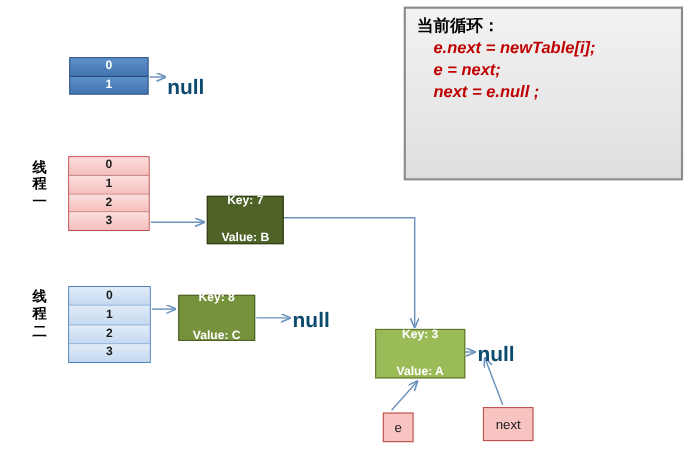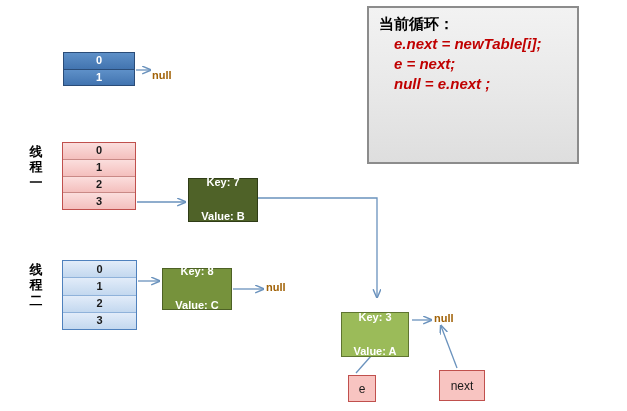--- a/index.html
+++ b/index.html
@@ -121,23 +121,23 @@
     align-items: center;
     justify-content: center;
     font-size: 12px;
     color: #1a1a1a;
     line-height: 1;
   }
 
   
   .nulltext {
     position: absolute;
-    font-size: 11px;
-    font-weight: bold;
-    color: #a16207;
+    font-size: 19px;
+    font-weight: bold;
+    color: #0c4a6e;
     line-height: 1;
     text-align: center;
   }
 
   
   .codebox {
     position: absolute;
     box-sizing: border-box;
     border: 2px solid #8c8c8c;
     background: linear-gradient(180deg, #f2f2f2 0%, #e8e8e8 55%, #dedede 100%);
@@ -225,37 +225,37 @@
   <div class="node olive" style="left:188px; top:178px; width:70px; height:44px;">
     <div>Key: 7</div>
     <div>Value: B</div>
   </div>
 
   <div class="node olive2" style="left:162px; top:268px; width:70px; height:42px;">
     <div>Key: 8</div>
     <div>Value: C</div>
   </div>
 
-  <div class="node green-light" style="left:341px; top:312px; width:68px; height:45px;">
+  <div class="node green-light" style="left:341px; top:299px; width:82px; height:45px;">
     <div>Key: 3</div>
     <div>Value: A</div>
   </div>
 
   <div class="varbox" style="left:348px; top:375px; width:28px; height:27px;">
     <span>e</span>
   </div>
 
   <div class="varbox" style="left:439px; top:370px; width:46px; height:31px;">
     <span>next</span>
   </div>
 
   <div class="nulltext" style="left:152px; top:70px;">null</div>
   <div class="nulltext" style="left:266px; top:282px;">null</div>
   <div class="nulltext" style="left:434px; top:313px;">null</div>
 
-  <div class="codebox" style="left:367px; top:6px; width:212px; height:158px;">
+  <div class="codebox" style="left:367px; top:6px; width:254px; height:158px;">
     <div class="ln zh">当前循环：</div>
     <div class="ln code">e.next = newTable[i];</div>
     <div class="ln code">e = next;</div>
-    <div class="ln code">null = e.next ;</div>
+    <div class="ln code">next = e.null ;</div>
   </div>
 
 </div>
 
 </body></html>

